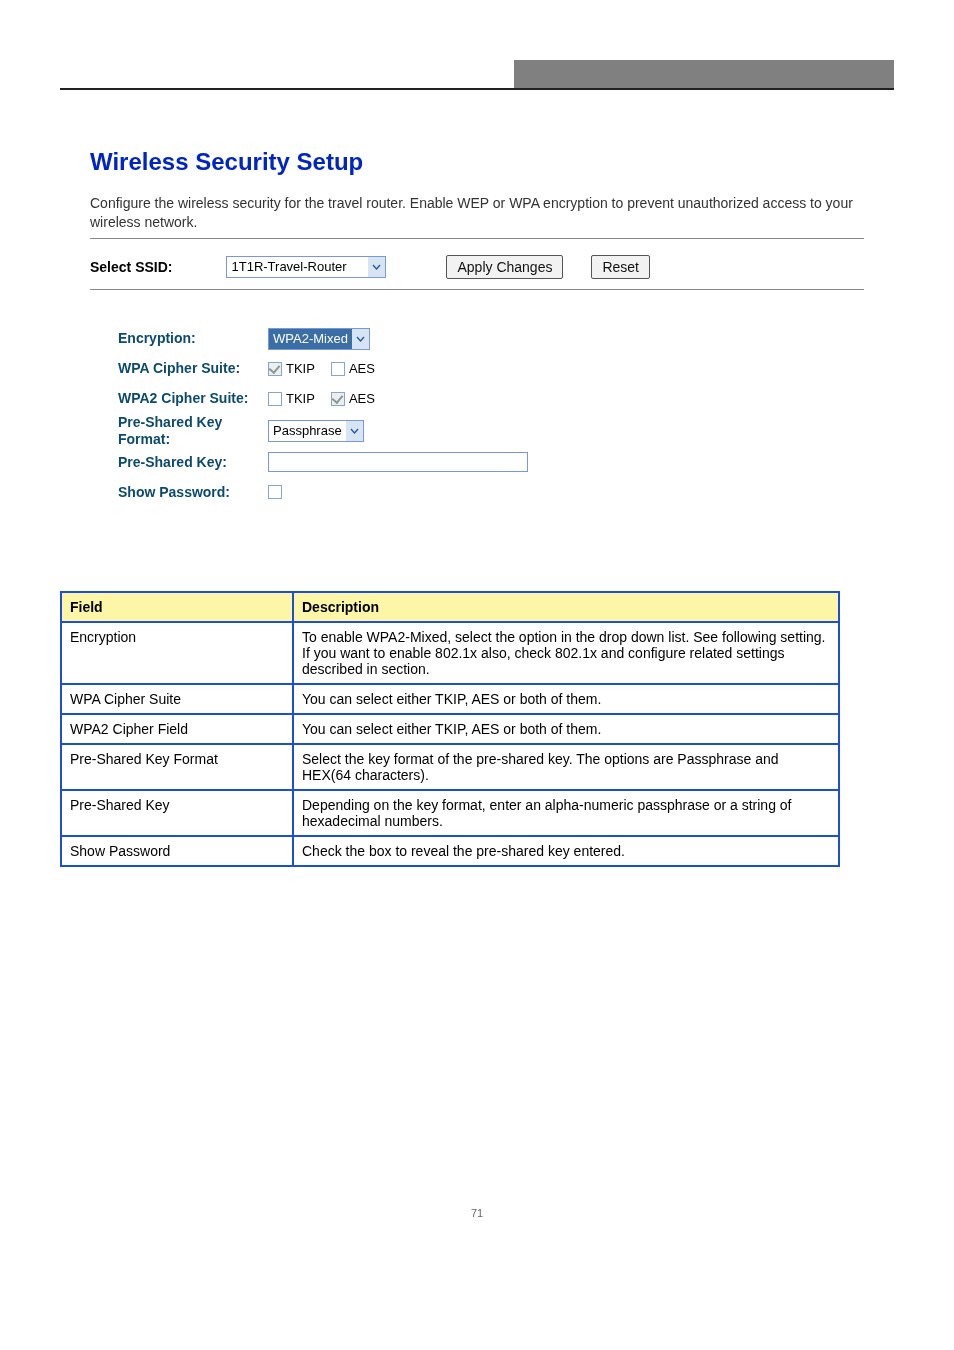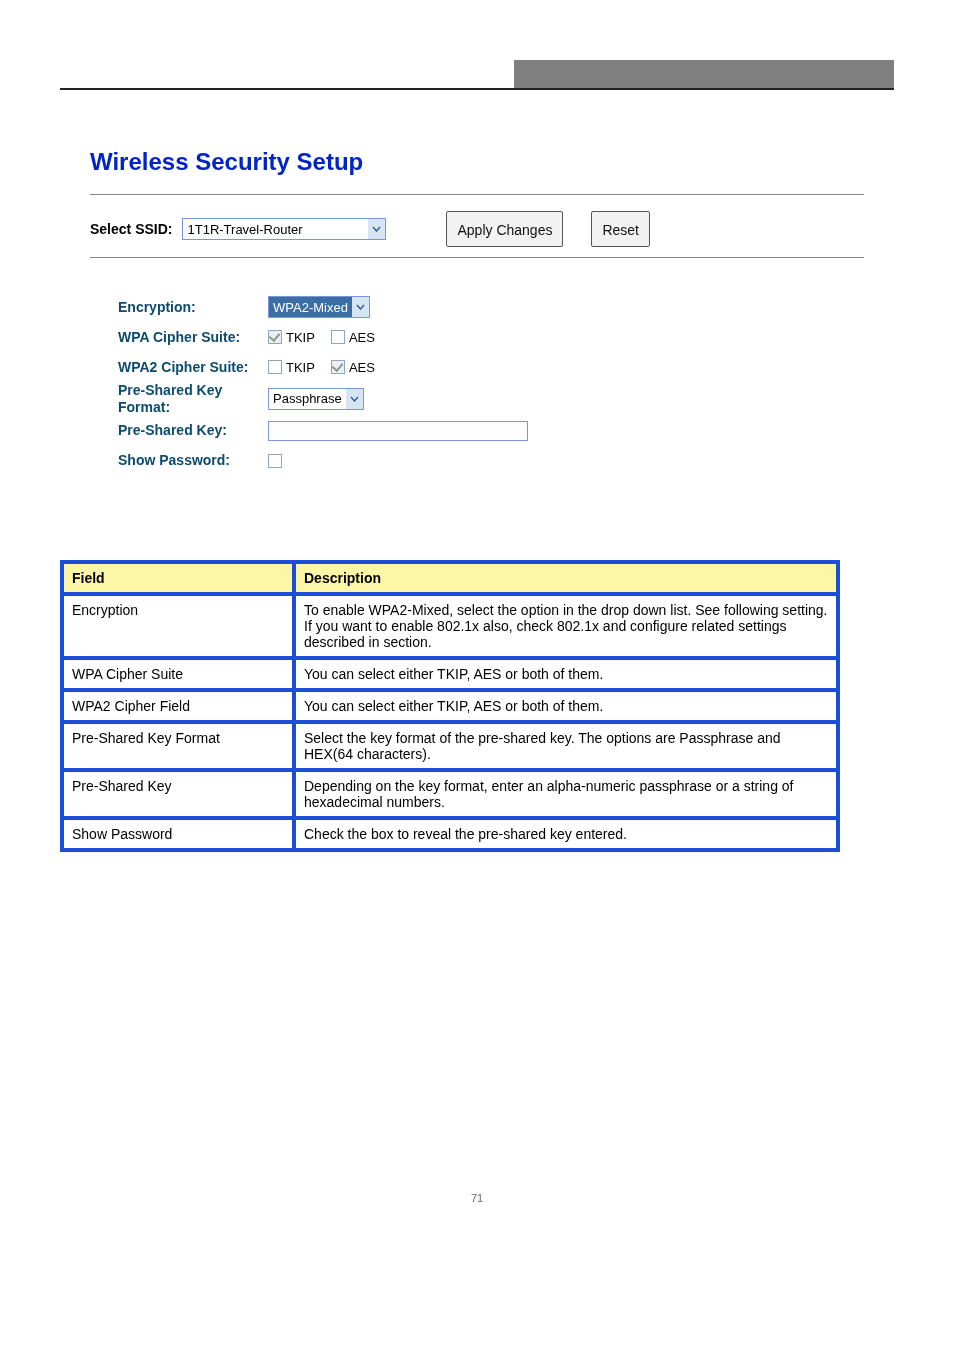--- a/index.html
+++ b/index.html
@@ -85,21 +85,21 @@
     height: 100%;
     background: #d7e4f2;
     display: flex;
     align-items: center;
     justify-content: center;
   }
   .select-outer .caret svg { display: block; }
   .btn {
     border: 1px solid #555;
     background: #f2f2f2;
-    height: 36px;
+    height: 24px;
     padding: 1px 10px 0 10px;
     font-size: 14px;
     color: #111;
     display: inline-flex;
     align-items: center;
     border-radius: 2px;
   }
   .form-area {
     margin-top: 34px;
     padding-left: 28px;
@@ -150,21 +150,21 @@
     width: 260px;
     background: #fff;
   }
   .info-table {
     margin: 60px 0 0 0;
     border-collapse: collapse;
     width: 780px;
     table-layout: fixed;
   }
   .info-table th, .info-table td {
-    border: 4px solid #1d4ed8;
+    border: 2px solid #1d4ed8;
     padding: 6px 8px;
     vertical-align: top;
     font-size: 14px;
     text-align: left;
   }
   .info-table th {
     background: #fcf6a6;
     font-weight: bold;
   }
   .info-table col.c1 { width: 232px; }
@@ -183,26 +183,27 @@
 <body>
 
 <div class="page">
   <div class="header-bar-row">
     <div class="header-bar"></div>
   </div>
   <hr class="header-rule">
 
   <div class="content-card">
     <h1 class="card-title">Wireless Security Setup</h1>
+    <p class="card-desc">Configure the wireless security for the travel router. Enable WEP or WPA encryption to prevent unauthorized access to your wireless network.</p>
     <hr class="card-hr">
 
     <div class="ssid-row">
       <span class="label-bold">Select SSID:</span>
 
-      <span class="select-outer" style="width:204px;">
+      <span class="select-outer" style="width:160px;margin-left:44px;">
         <span class="select-text" style="flex:1;">1T1R-Travel-Router</span>
         <span class="caret">
           <svg width="9" height="6">
               <polyline points="1,1 4.5,5 8,1" fill="none" stroke="#2a5aa0" stroke-width="1.4"></polyline>
             </svg>
         </span>
       </span>
 
       <span style="width:40px;"></span>
 

